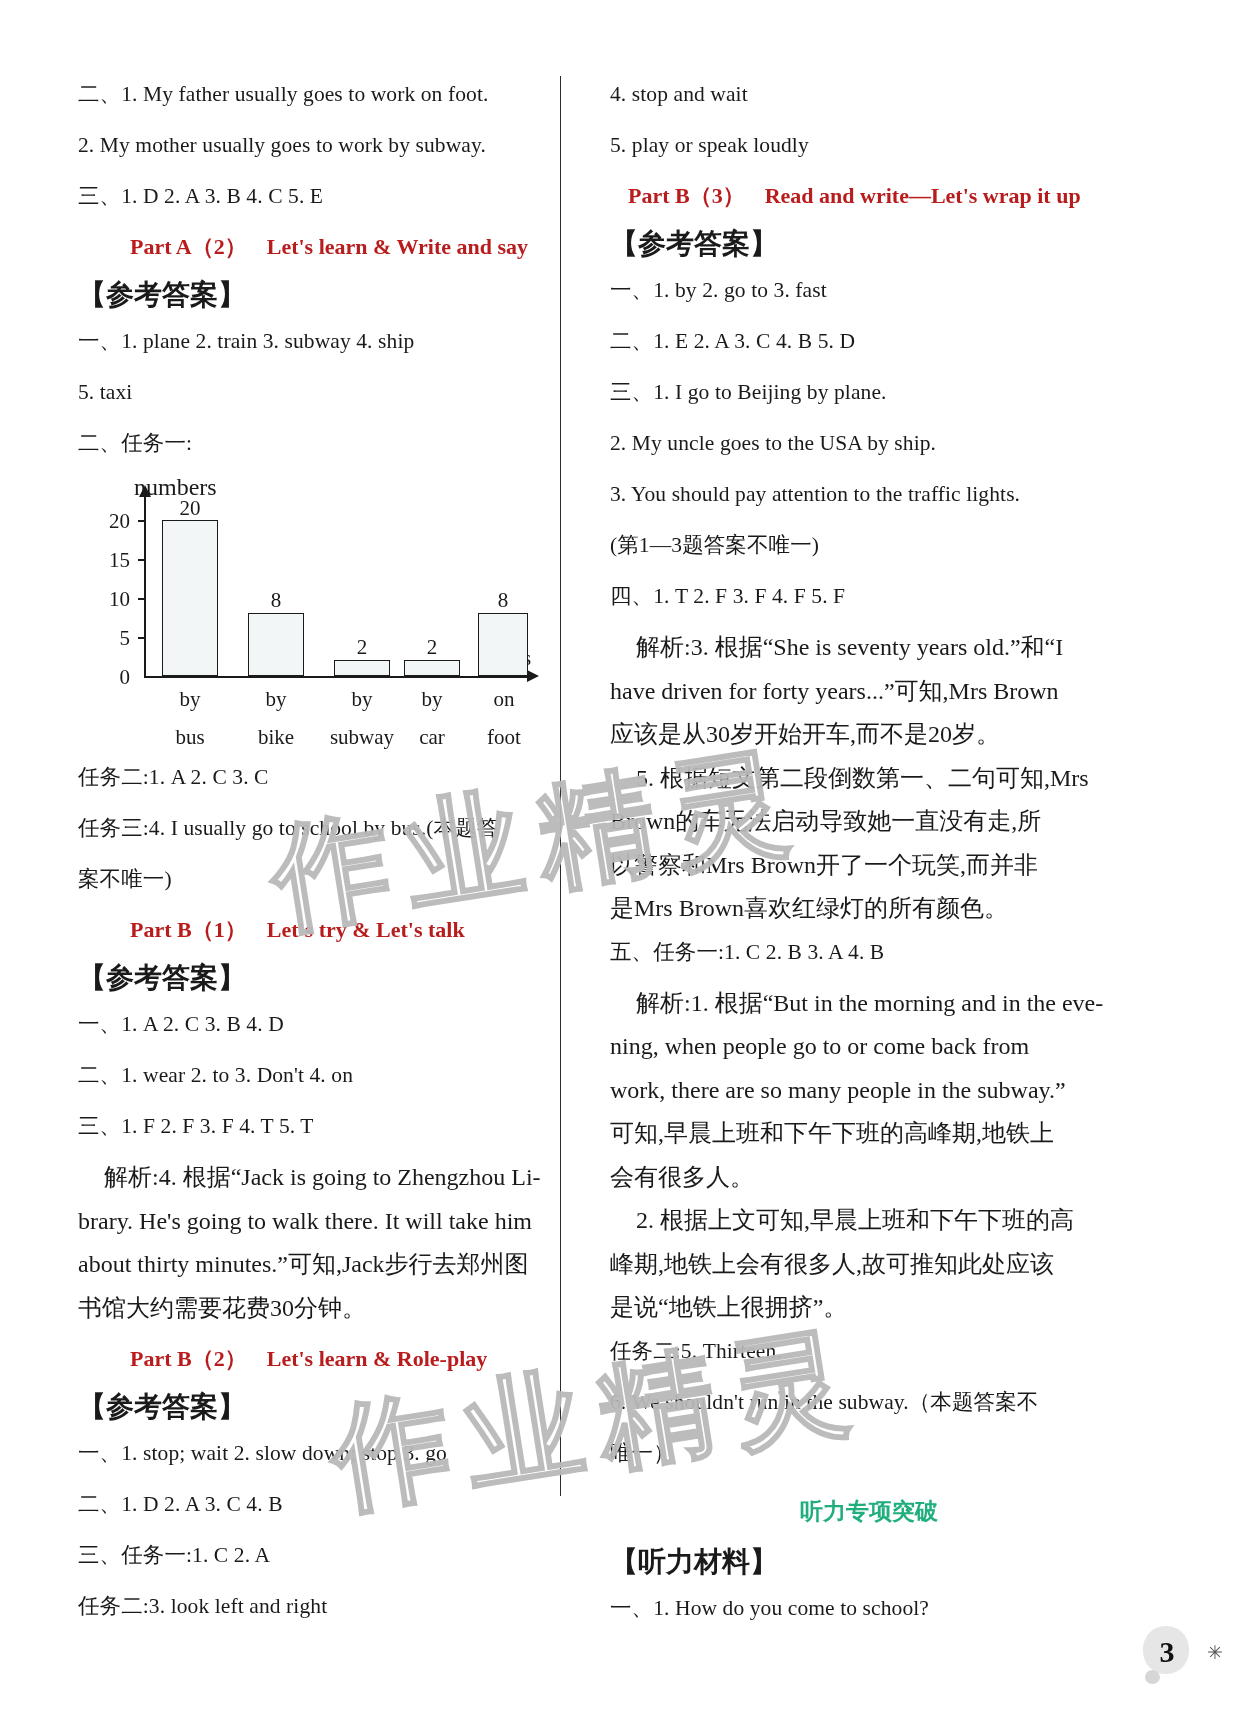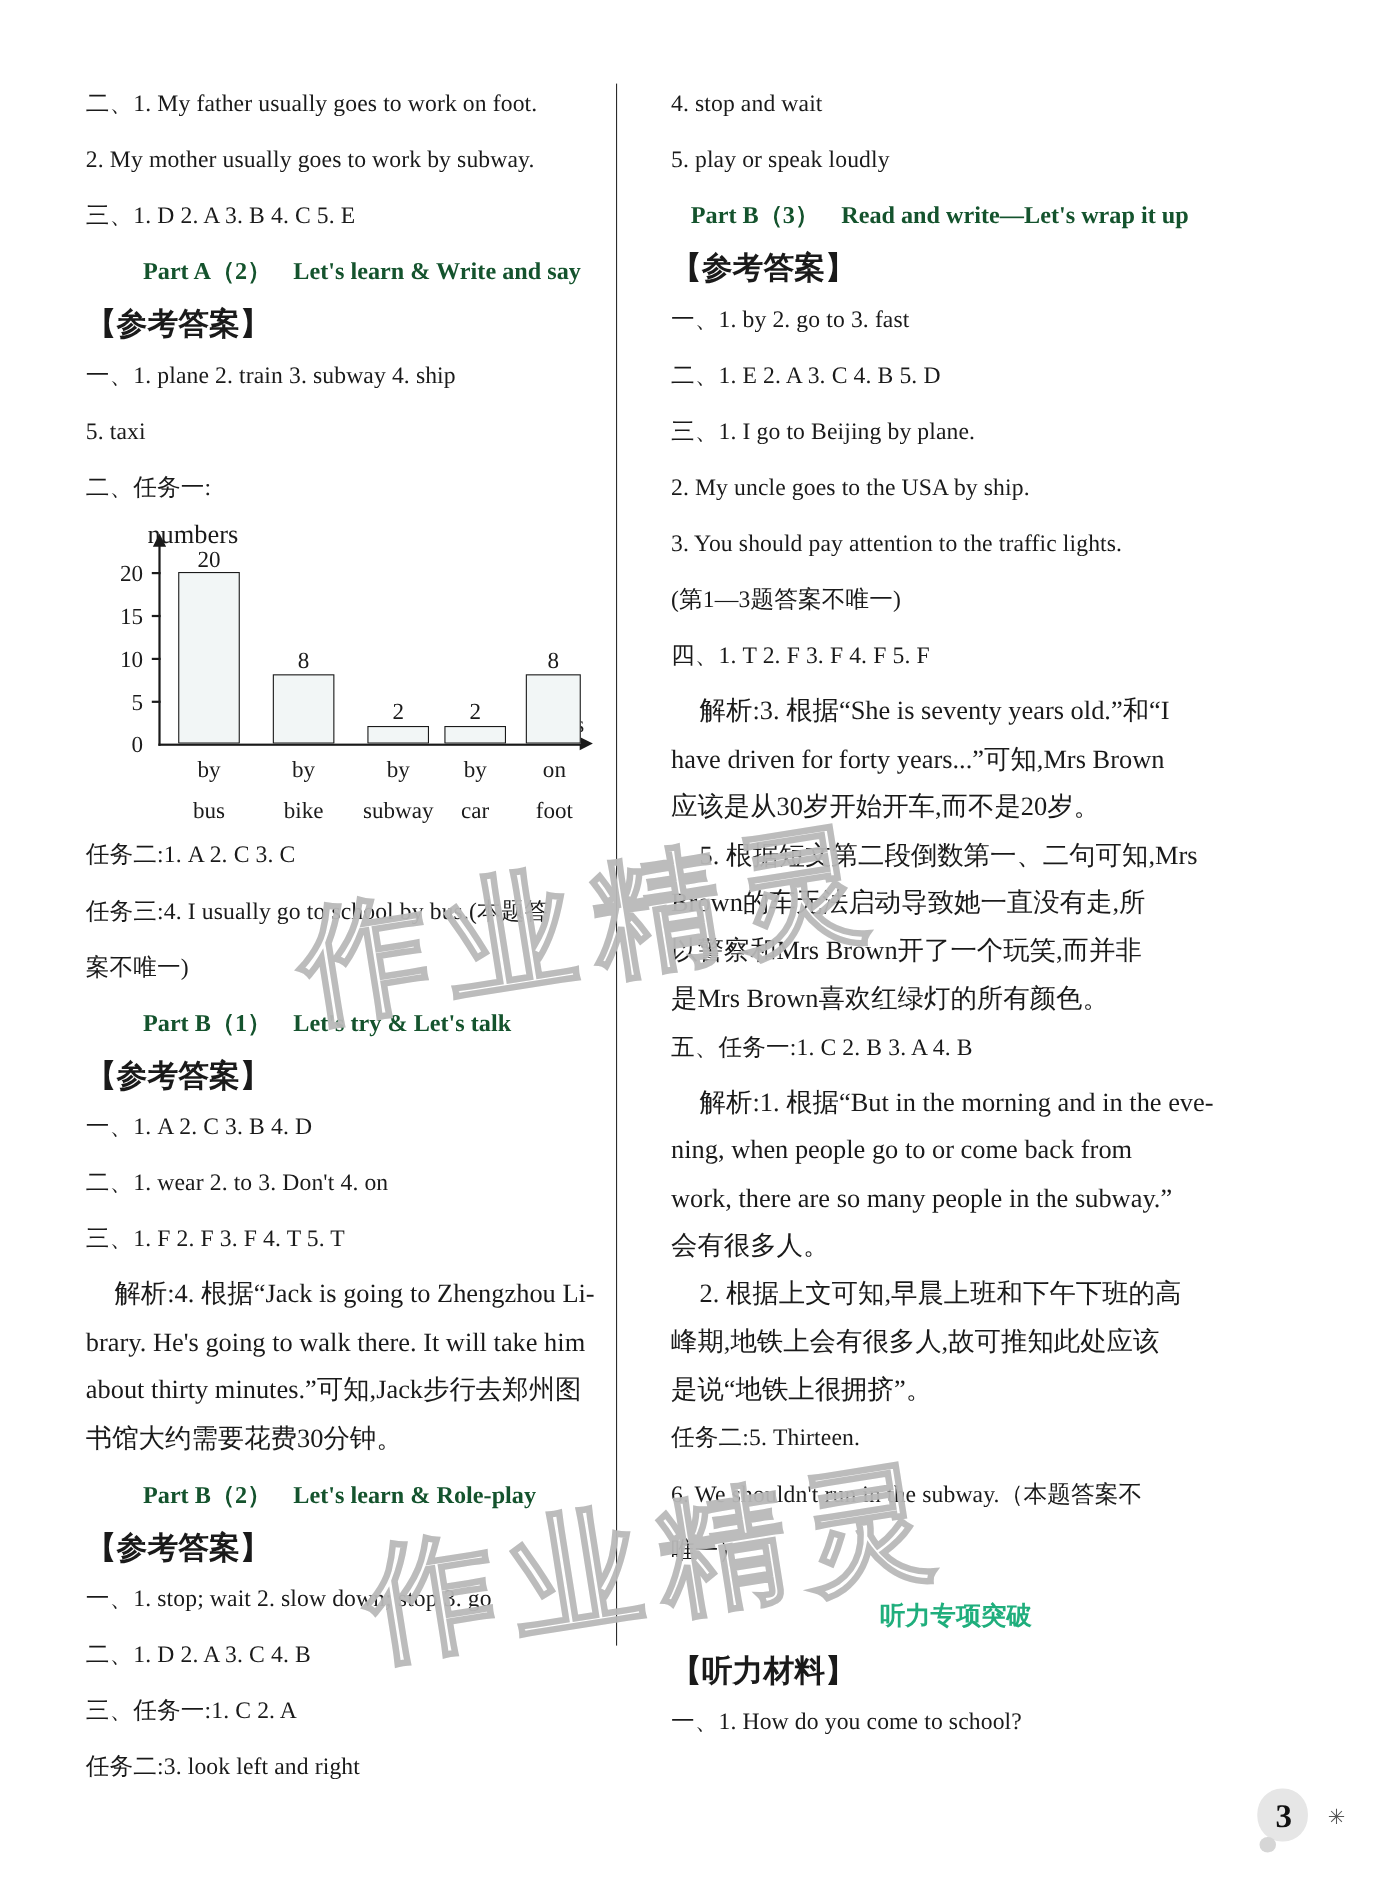--- a/index.html
+++ b/index.html
@@ -52,21 +52,21 @@
     line-height:41.5px;
     margin:0 0 2px 0;
     text-align:justify;
     text-justify:inter-word;
     text-indent:26px;
   }
   .para.cont{text-indent:0;}
 
   
   .sec-head{
-    color:#14532d;
+    color:#b91c1c;
     font-weight:bold;
     font-size:22px;
     line-height:40px;
     margin:6px 0 8px 0;
     padding-left:52px;
   }
   .sec-head .gap{display:inline-block;width:20px;}
 
   
   .ref{
@@ -347,20 +347,21 @@
       <p class="para">5. 根据短文第二段倒数第一、二句可知,Mrs</p>
       <p class="para cont">Brown的车无法启动导致她一直没有走,所</p>
       <p class="para cont">以警察和Mrs Brown开了一个玩笑,而并非</p>
       <p class="para cont">是Mrs Brown喜欢红绿灯的所有颜色。</p>
 
       <p class="line">五、任务一:1. C   2. B   3. A   4. B</p>
 
       <p class="para">解析:1. 根据“But in the morning and in the eve-</p>
       <p class="para cont" style="text-align:justify;">ning, when people go to or come back from</p>
       <p class="para cont" style="text-align:justify;">work, there are so many people in the subway.”</p>
+      <p class="para cont">可知,早晨上班和下午下班的高峰期,地铁上</p>
       <p class="para cont">会有很多人。</p>
       <p class="para">2. 根据上文可知,早晨上班和下午下班的高</p>
       <p class="para cont">峰期,地铁上会有很多人,故可推知此处应该</p>
       <p class="para cont">是说“地铁上很拥挤”。</p>
 
       <p class="line">任务二:5. Thirteen.</p>
       <p class="line">6. We shouldn't run in the subway.（本题答案不</p>
       <p class="line">唯一）</p>
 
       <div class="badge-row">

